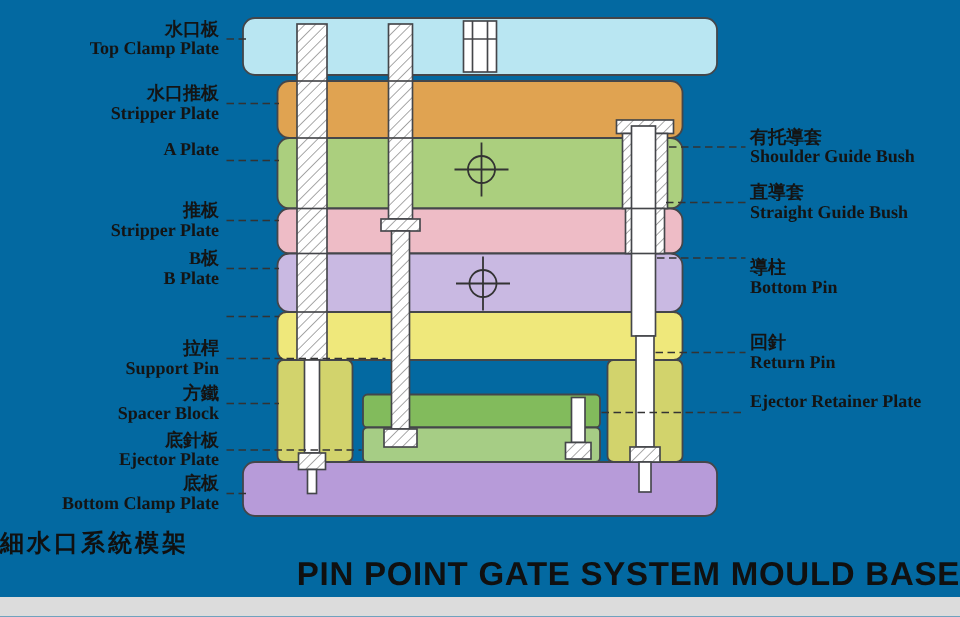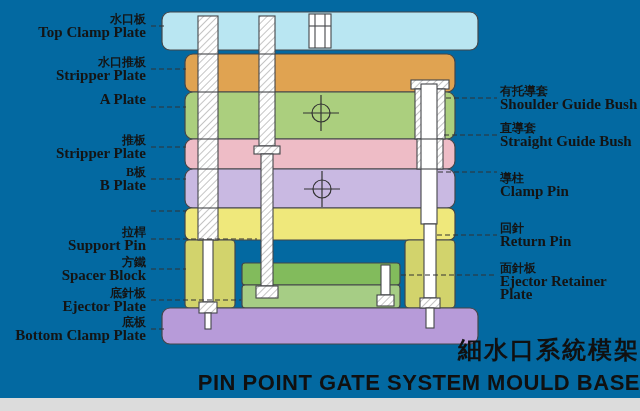--- a/index.html
+++ b/index.html
@@ -6,26 +6,26 @@
   body { margin: 0; background: #dcdcdc; }
   .stage {
     position: relative; width: 640px; height: 398px;
     background: #0369a1; overflow: hidden;
     font-family: "Liberation Serif", serif;
     padding-left: 30px;
   }
   .diagram { position: absolute; left: 0; top: 0; width: 640px; height: 411px; }
   .lbl { position: absolute; color: #141414; }
   .lbl .cn { font-weight: bold; font-size: 12px; line-height: 14px; }
-  .lbl .en { font-weight: bold; font-size: 15px; line-height: 13px; }
+  .lbl .en { font-weight: bold; font-size: 12px; line-height: 13px; }
   .lbl.left  { left: 0; width: 148px; text-align: right; padding-right: 2px; }
   .lbl.right { left: 500px; width: 138px; text-align: left; }
   .title-cn {
-    position: absolute; top: 334px; left: 0; width: 100%; text-align: right;
-    font-weight: bold; font-size: 24px; color: #101010; letter-spacing: 2px;
+    position: absolute; top: 352px; left: 0; width: 100%; text-align: left;
+    font-weight: bold; font-size: 16px; color: #101010; letter-spacing: 2px;
   }
   .title-en {
     position: absolute; top: 370px; left: 0; width: 100%; text-align: right;
     font-weight: bold; font-size: 22px; color: #101010;
     font-family: "Liberation Sans", sans-serif; letter-spacing: 0.5px;
   }
 </style>
 </head>
 <body>
 
@@ -170,27 +170,26 @@
   <div class="lbl right" style="top:84px">
     <div class="cn">有托導套</div>
     <div class="en">Shoulder Guide Bush</div>
   </div>
   <div class="lbl right" style="top:121px">
     <div class="cn">直導套</div>
     <div class="en">Straight Guide Bush</div>
   </div>
   <div class="lbl right" style="top:171px">
     <div class="cn">導柱</div>
-    <div class="en">Clamp Pin</div>
+    <div class="en">Bottom Pin</div>
   </div>
   <div class="lbl right" style="top:221px">
     <div class="cn">回針</div>
     <div class="en">Return Pin</div>
   </div>
   <div class="lbl right" style="top:261px">
-    <div class="cn">面針板</div>
     <div class="en">Ejector Retainer Plate</div>
   </div>
 
   <div class="title-cn">細水口系統模架</div>
   <div class="title-en">PIN POINT GATE SYSTEM MOULD BASE</div>
 
 </div>
 
 </body></html>

